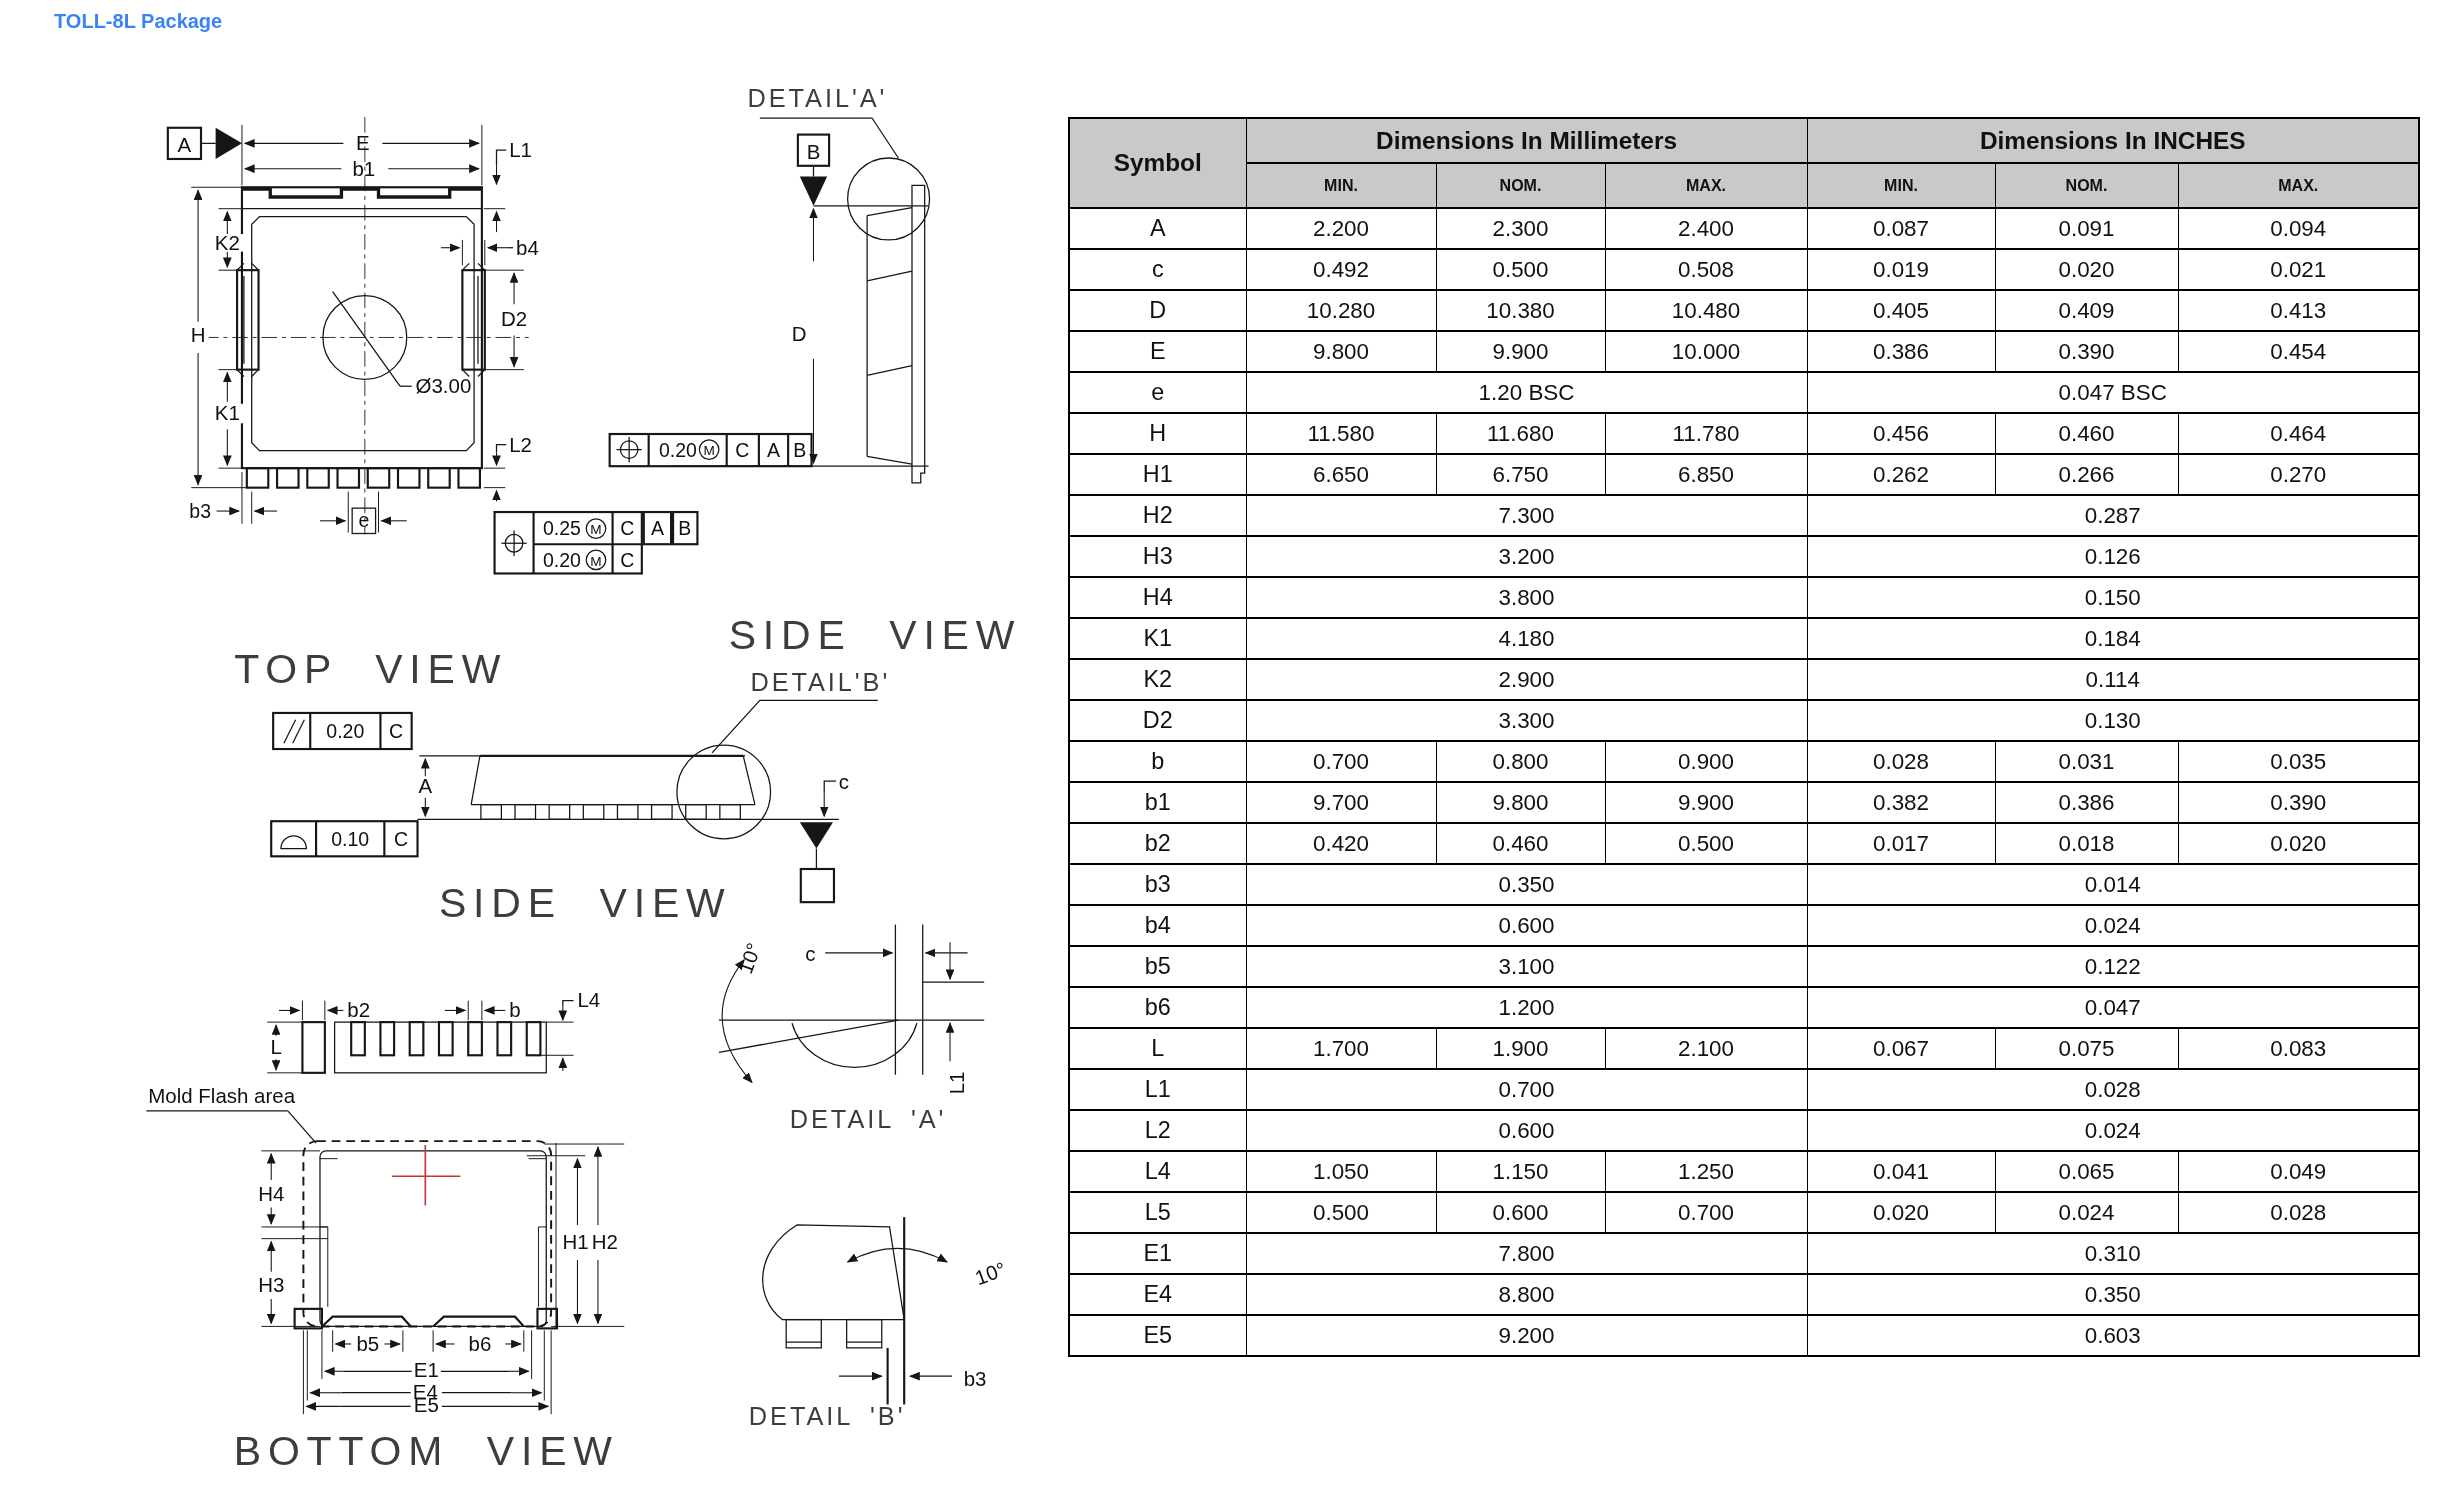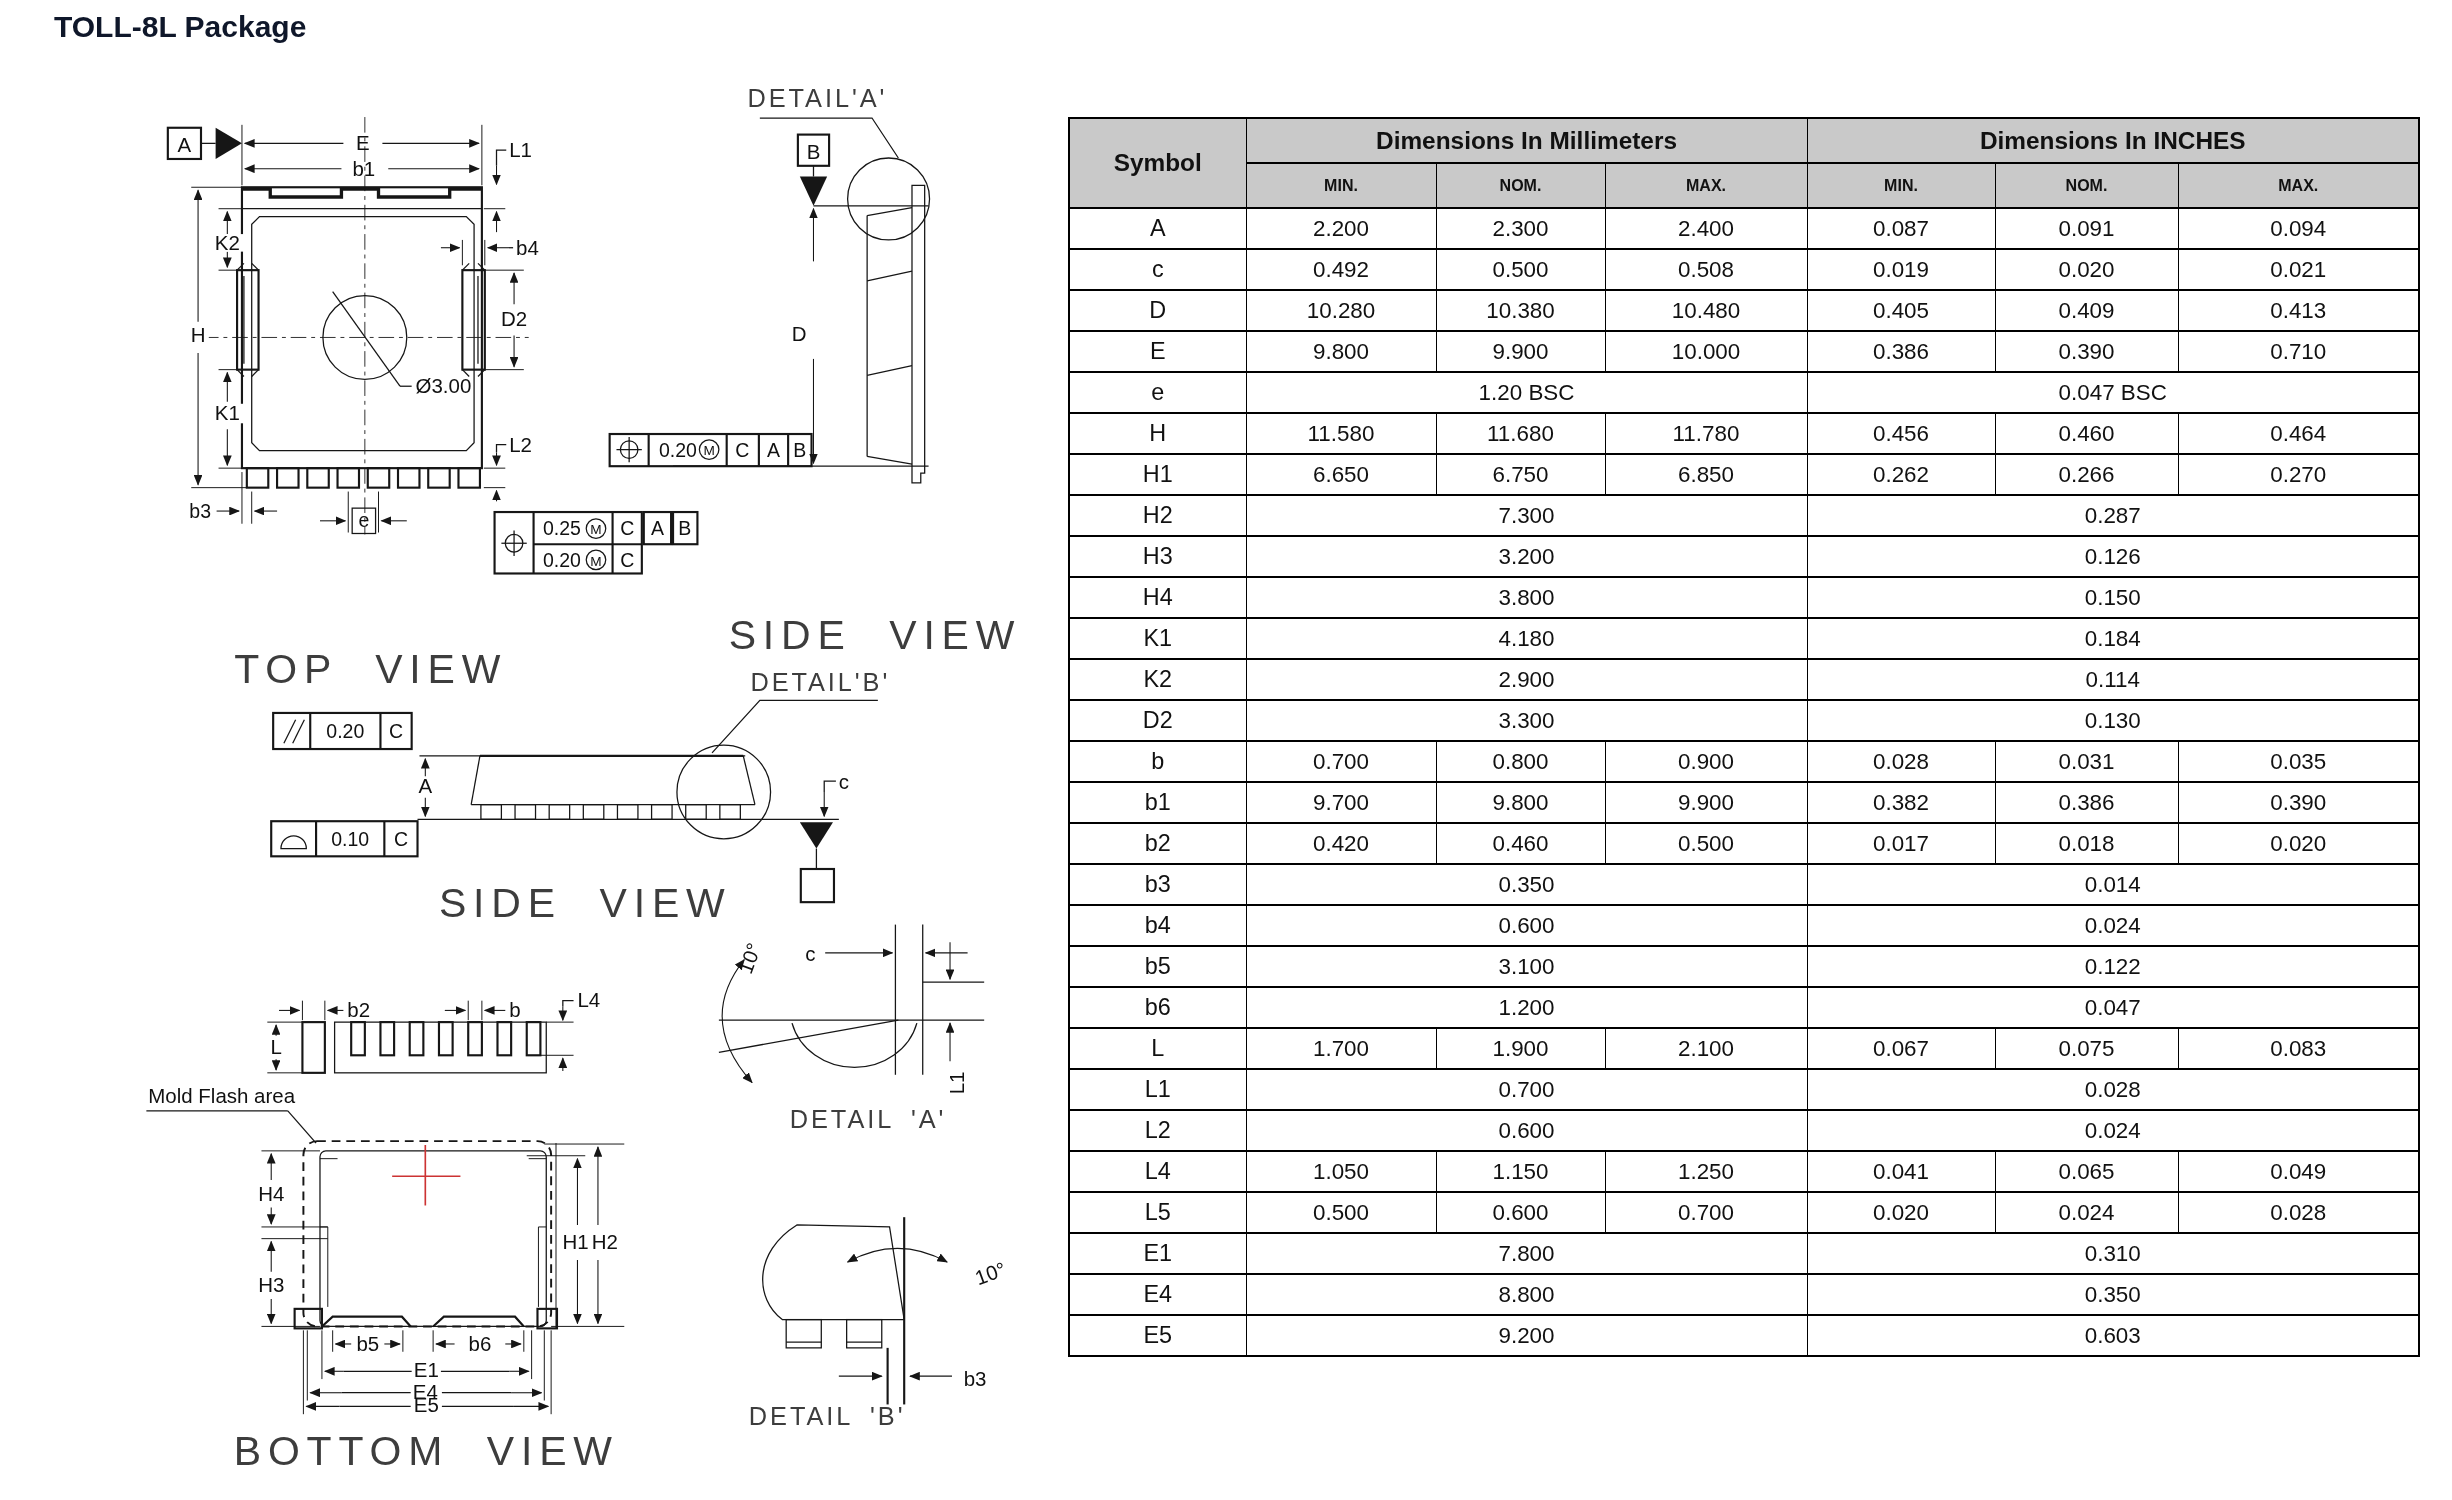--- a/index.html
+++ b/index.html
@@ -1,18 +1,18 @@
 <!DOCTYPE html>
 <html><head>
 <meta charset="utf-8">
 <style>
   html,body{margin:0;padding:0;background:#fff;}
   .page{position:relative;width:2453px;height:1501px;background:#ffffff;overflow:hidden;
         font-family:"Liberation Sans",sans-serif;color:#111;}
-  .page-title{position:absolute;left:54px;top:9.8px;font-size:30px;font-weight:bold;color:#0f172a;margin:0;}
+  .page-title{position:absolute;left:54px;top:9.8px;font-size:20px;font-weight:bold;color:#3b82f6;margin:0;}
   svg.drawing{position:absolute;left:0;top:0;}
   svg .ln{stroke:#161616;fill:none;}
   svg .thk{stroke-width:3.4;}
   svg .med{stroke-width:2.2;}
   svg .thin{stroke-width:1.3;}
   svg .ext{stroke-width:1;}
   svg .dim{stroke-width:1.1;}
   svg .cl{stroke-width:0.9;stroke-dasharray:16 5 4 5;}
   svg .dsh{stroke-width:2;stroke-dasharray:9 6;}
   svg text{font-family:"Liberation Sans",sans-serif;fill:#111;}
@@ -515,21 +515,21 @@
           <td>0.409</td>
           <td>0.413</td>
         </tr>
         <tr>
           <td class="sym">E</td>
           <td>9.800</td>
           <td>9.900</td>
           <td>10.000</td>
           <td>0.386</td>
           <td>0.390</td>
-          <td>0.710</td>
+          <td>0.454</td>
         </tr>
         <tr>
           <td class="sym">e</td>
           <td colspan="3">1.20 BSC</td>
           <td colspan="3">0.047 BSC</td>
         </tr>
         <tr>
           <td class="sym">H</td>
           <td>11.580</td>
           <td>11.680</td>

